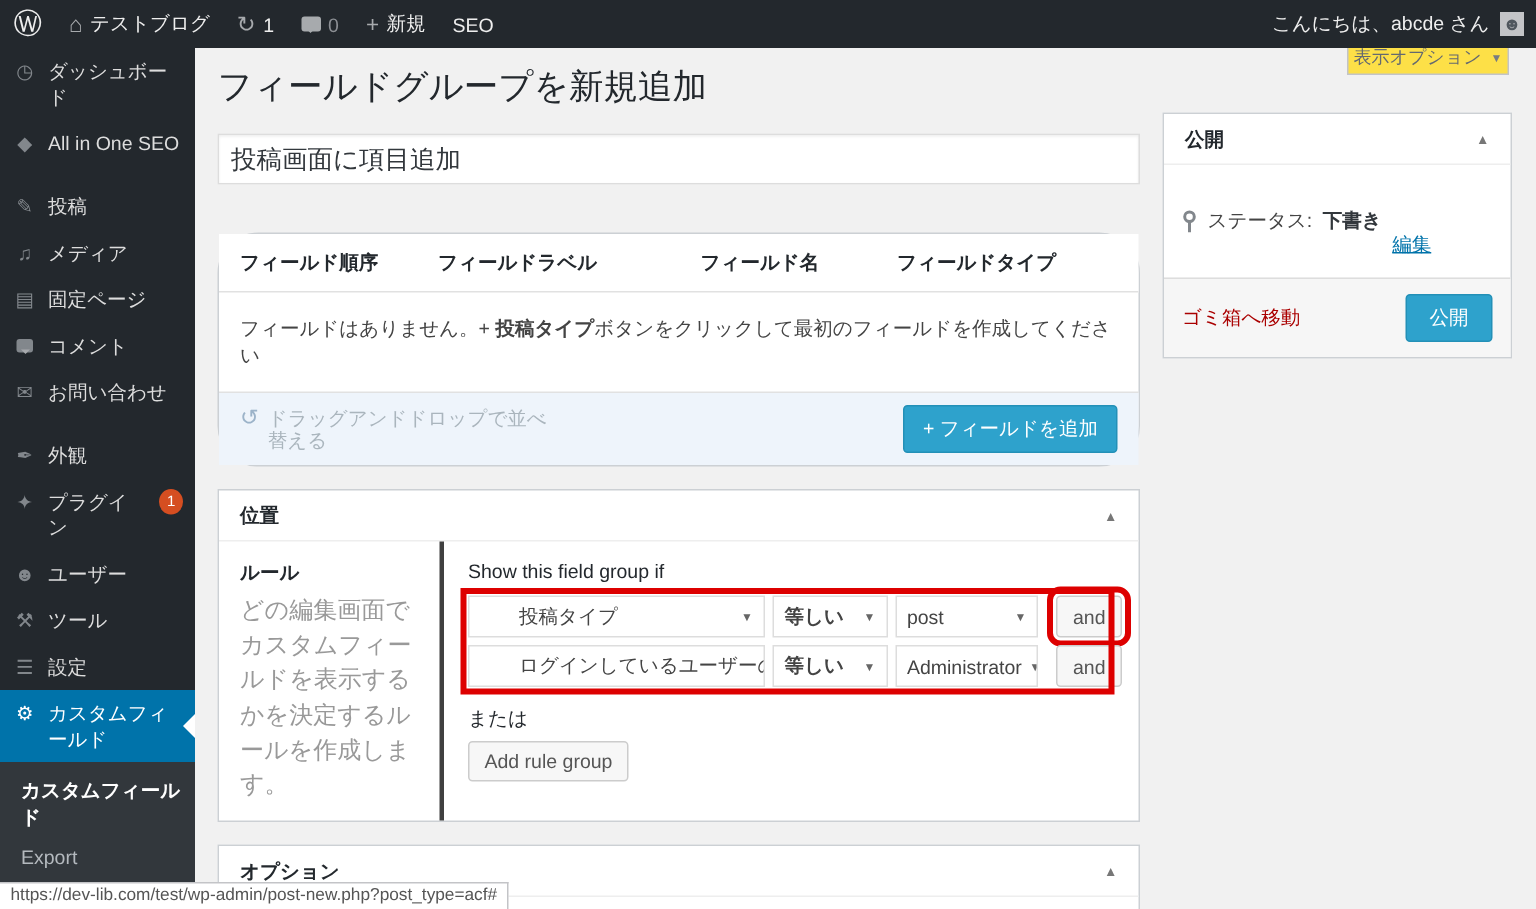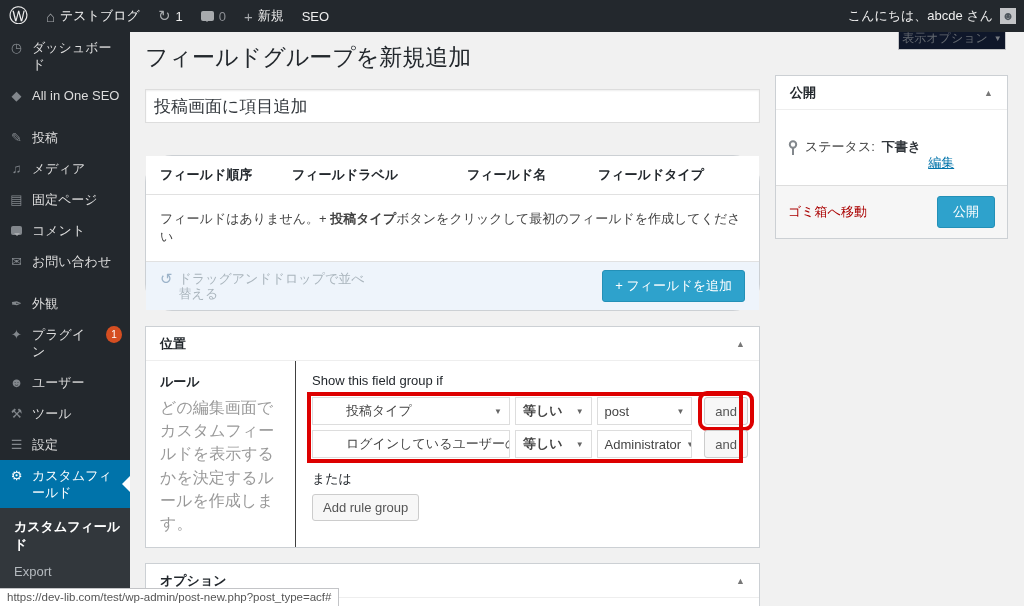--- a/index.html
+++ b/index.html
@@ -74,21 +74,21 @@
   .ft-empty { padding: 15px 14px; color: #444; border-bottom: 1px solid #e1e1e1; }
   .ft-foot { background: #eef4fb; padding: 8px 14px; display: flex; align-items: center; }
   .drag-hint { color: #aab5bd; width: 215px; display: flex; gap: 6px; line-height: 15px; font-size: 13px; }
   .drag-arrow { color: #9cb3c9; font-size: 15px; }
   .btn-blue { background: #2ea2cc; border: 1px solid #2390b7; color: #fff; border-radius: 3px;
     padding: 6px 12px; font-size: 13px; cursor: pointer; margin-left: auto;
     font-family: "Liberation Sans", "DejaVu Sans", sans-serif; }
 
   
   .panel-body { display: flex; }
-  .label-col { width: 150px; min-width: 150px; padding: 12px 14px; border-right: 1px solid #404040; }
+  .label-col { width: 150px; min-width: 150px; padding: 12px 14px; border-right: 3px solid #404040; }
   .label-col .lbl { font-weight: bold; color: #23282d; }
   .label-col .desc { color: #999; font-size: 16px; line-height: 1.45; margin-top: 5px; }
   .field-col { flex: 1; padding: 12px 16px; }
   .show-if { color: #23282d; margin-bottom: 9px; }
   .rules-wrap { position: relative; width: 436px; }
   .rule-row { display: flex; align-items: center; gap: 5px; margin-bottom: 5px; }
   .sel { height: 28px; border: 1px solid #ddd; background: #fff; display: flex; align-items: center;
     justify-content: space-between; padding: 0 7px; color: #444; cursor: pointer; overflow: hidden; white-space: nowrap; }
   .sel .chev { color: #666; font-size: 8px; margin-left: 5px; flex: 0 0 auto; }
   .sel-1 { width: 222px; padding-left: 33px; } .sel-2 { width: 86px; font-weight: bold; } .sel-3 { width: 108px; }
@@ -101,21 +101,21 @@
   .red-outline { outline: 4px solid #dd0000; outline-offset: 2px; }
   .or-label { margin: 12px 0 6px; color: #23282d; }
   .add-rule-btn { padding: 5px 10px; height: auto; }
 
   
   #order-input { width: 100%; height: 28px; border: 1px solid #ddd; padding: 0 8px; font-size: 13px;
     color: #444; outline: none; font-family: "Liberation Sans", "DejaVu Sans", sans-serif; }
 
   
   #screen-options { position: absolute; left: 898px; top: 27px; width: 108px; height: 23px;
-    background: #0f172a; border: 1px solid #c3c4c7; border-top: none; color: #646970; font-size: 12px;
+    background: #fde047; border: 1px solid #c3c4c7; border-top: none; color: #646970; font-size: 12px;
     display: flex; align-items: center; justify-content: center; gap: 6px; cursor: pointer; z-index: 45; }
   #screen-options .chev { font-size: 8px; color: #787c82; }
   #publish-box { position: absolute; left: 775px; top: 75px; width: 233px; background: #fff;
     border: 1px solid #ccd0d4; }
   .pub-body { padding: 12px 12px 13px; display: flex; align-items: center; gap: 7px; color: #444; }
   .pub-foot { border-top: 1px solid #ddd; background: #f6f6f6; padding: 10px 12px;
     display: flex; align-items: center; }
   .link-blue { color: #0073aa; text-decoration: underline; cursor: pointer; margin-top: 32px; }
   .link-red { color: #a00; cursor: pointer; }
   .bold { font-weight: bold; color: #32373c; }

